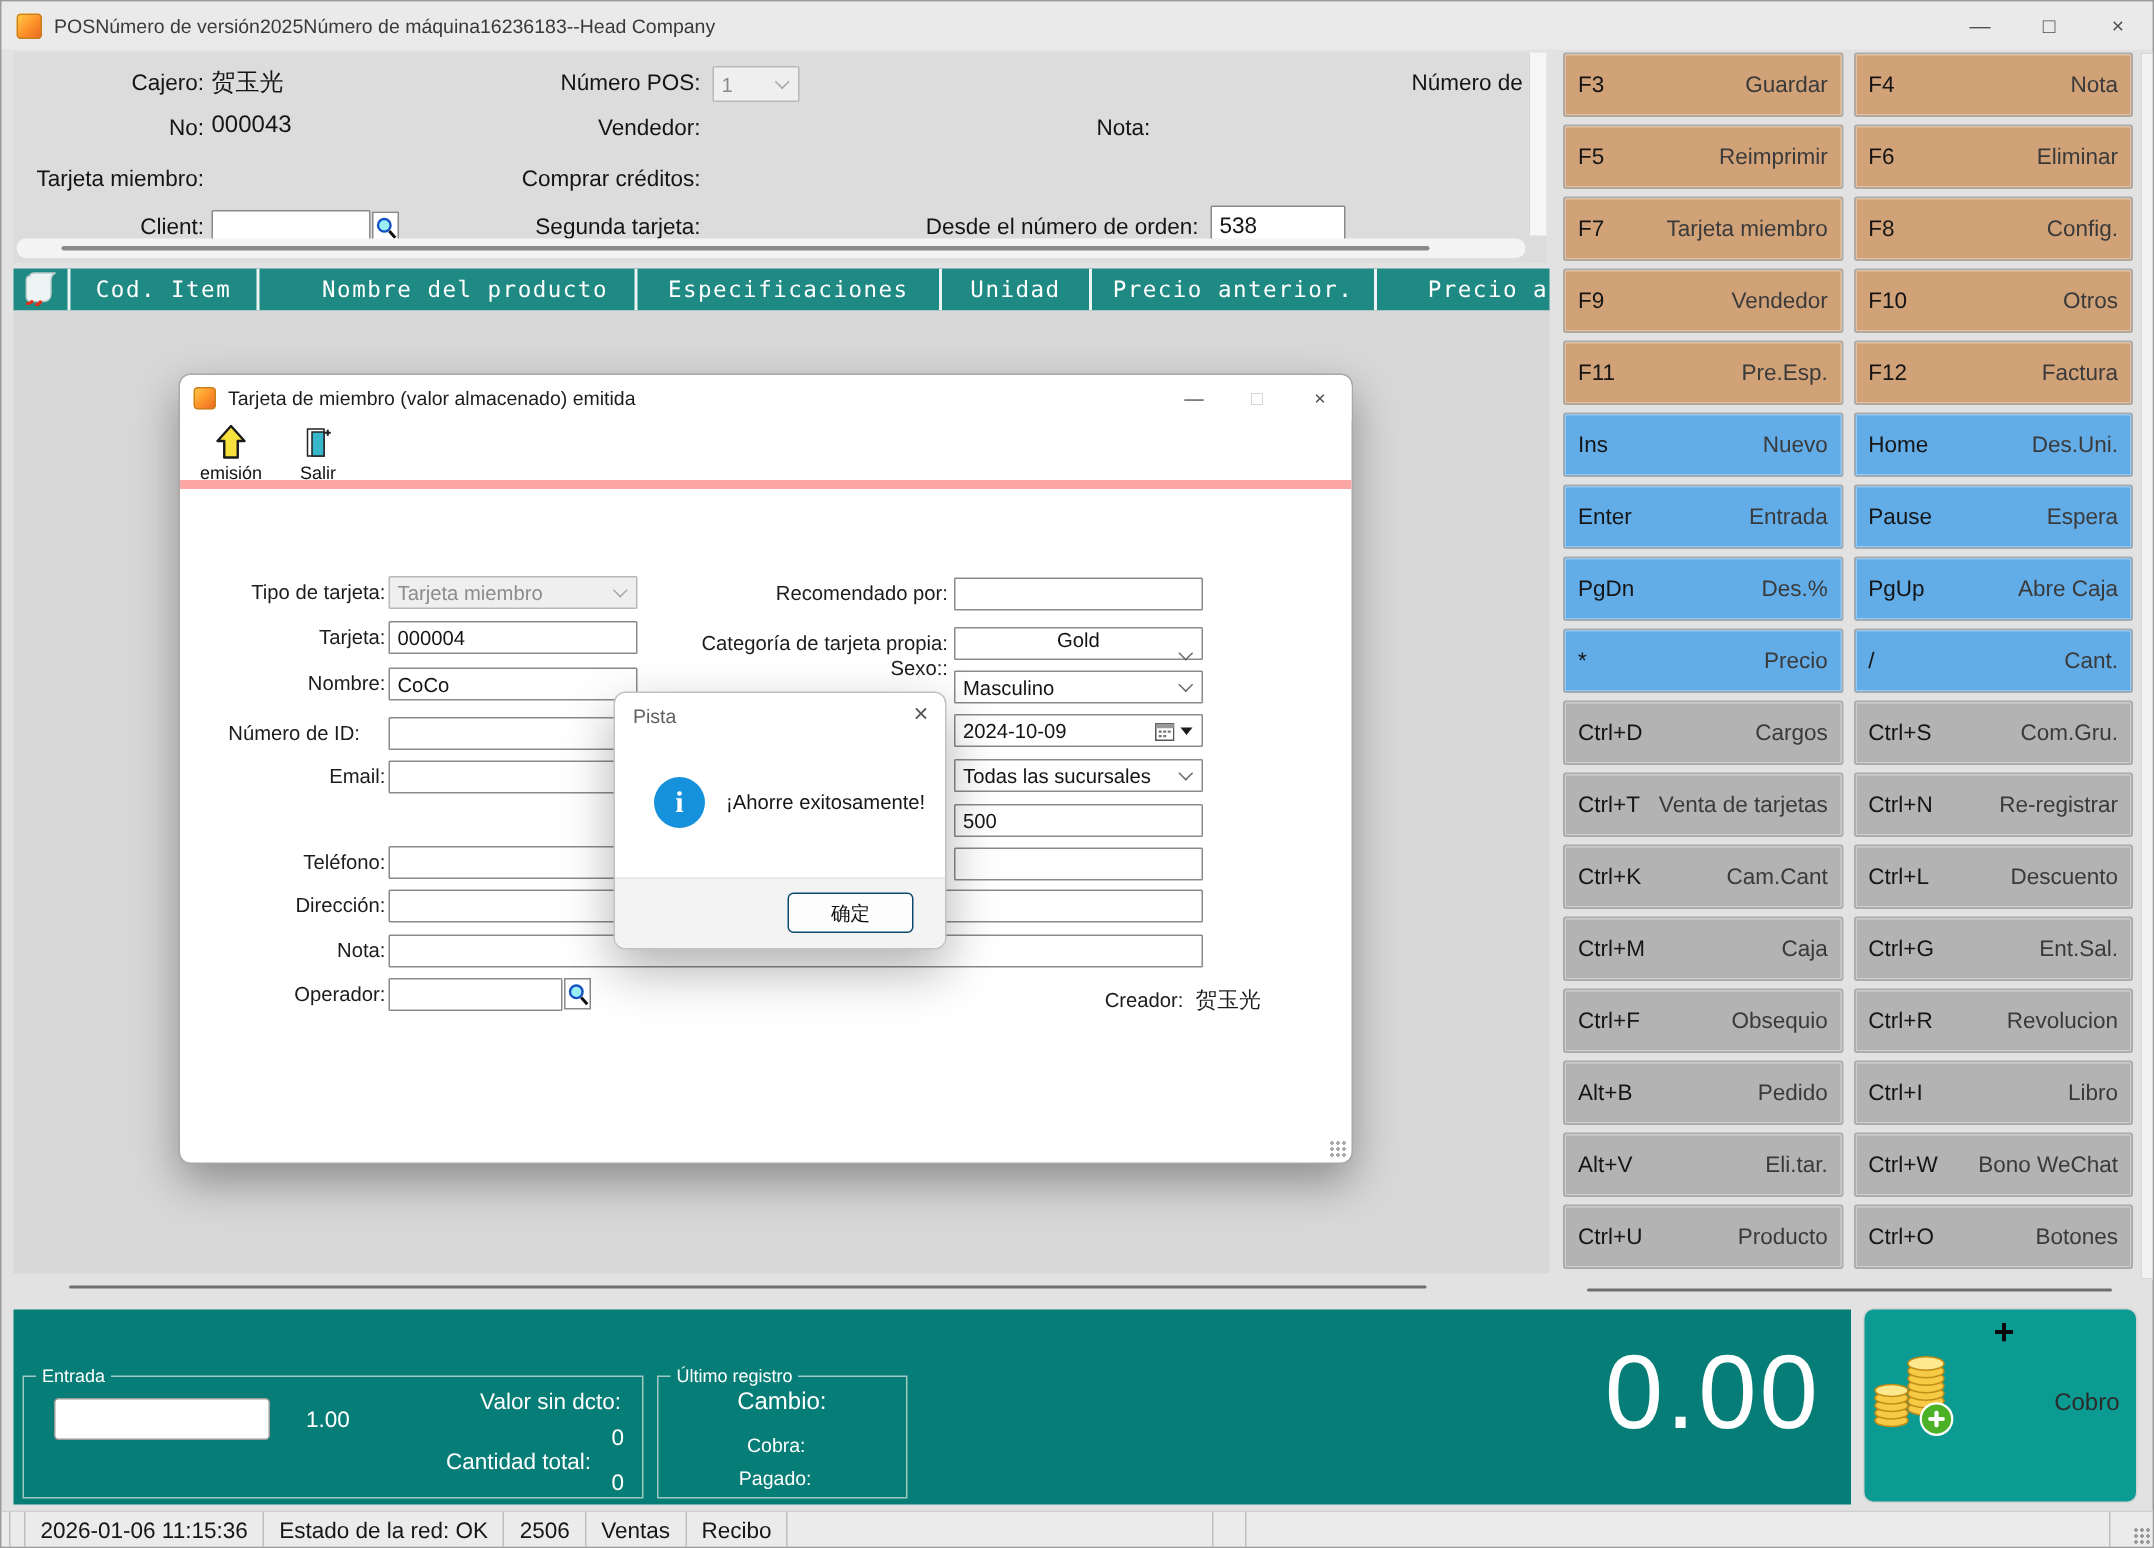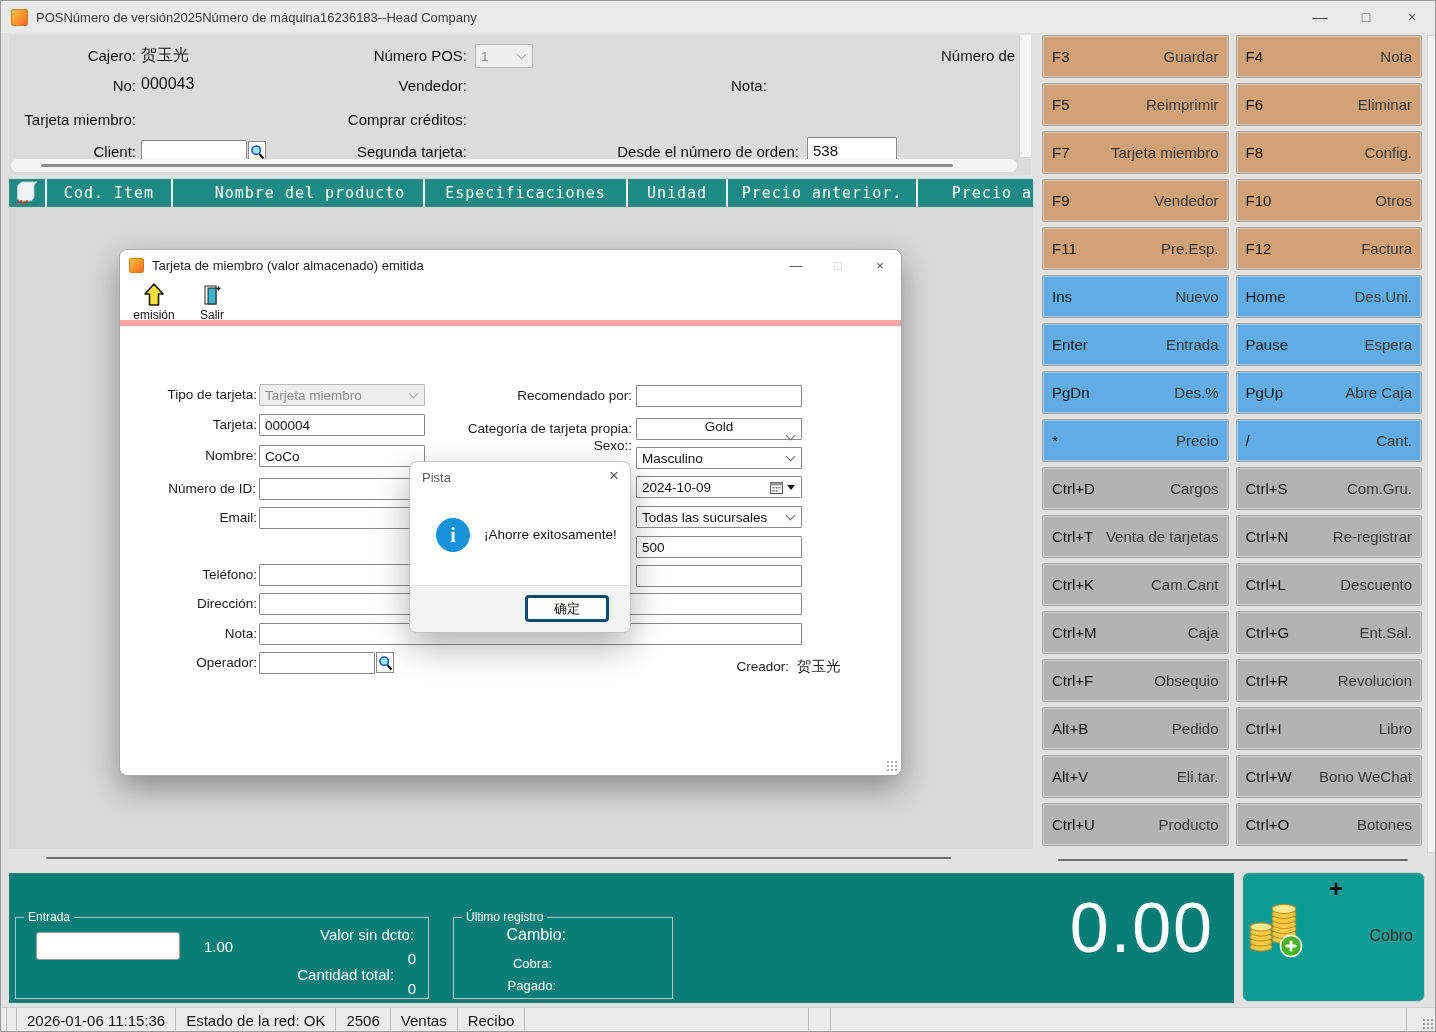--- a/index.html
+++ b/index.html
@@ -89,21 +89,21 @@
   .grip{position:absolute;right:3px;bottom:3px;width:12px;height:12px;
     background-image:radial-gradient(#aaa 1.2px,transparent 1.3px);background-size:4px 4px;}
 
   
   .popup{position:absolute;left:408px;top:460px;width:222px;height:172px;background:#fff;border:1px solid #c2c2c2;border-radius:8px;box-shadow:0 14px 34px rgba(0,0,0,.3);z-index:20;overflow:hidden;}
   .popup-title{position:absolute;left:12px;top:8px;font-size:13px;color:#5f5f5f;}
   .popup-close{position:absolute;right:11px;top:4px;font-size:17px;color:#555;}
   .info-circle{position:absolute;left:26px;top:56px;width:34px;height:34px;border-radius:50%;background:#1691dc;color:#fff;display:flex;align-items:center;justify-content:center;font-size:20px;font-weight:bold;font-family:"Liberation Serif",serif;}
   .popup-msg{position:absolute;left:74px;top:65px;font-size:13.5px;color:#161616;white-space:nowrap;}
   .popup-footer{position:absolute;left:0;right:0;bottom:0;height:47px;background:#f3f3f3;border-top:1px solid #e2e2e2;}
-  .ok-btn{position:absolute;left:115px;top:9px;width:84px;height:27px;background:#fdfdfd;border:3px solid #0c4a6e;border-radius:4px;font-size:13px;display:flex;align-items:center;justify-content:center;color:#111;}
+  .ok-btn{position:absolute;left:115px;top:9px;width:84px;height:27px;background:#fdfdfd;border:1px solid #0c4a6e;border-radius:4px;font-size:13px;display:flex;align-items:center;justify-content:center;color:#111;}
 </style>
 </head>
 <body>
 
 <div class="window">
 
   <div class="titlebar">
     <span class="app-icon"></span>
     <span class="wtitle">POSNúmero de versión2025Número de máquina16236183--Head Company</span>
     <div class="win-controls">
@@ -317,21 +317,21 @@
   <div class="bottom-panel">
     <div class="fieldset" style="left:6px;top:44px;width:414px;height:82px">
       <span class="legend">Entrada</span>
       <input class="entrada-input" value="" style="">
       <span class="lbl w f15" style="left:188px;top:20px">1.00</span>
       <span class="lbl ra w f15" style="left:398px;top:8px">Valor sin dcto:</span>
       <span class="lbl ra w f15" style="left:400px;top:32px">0</span>
       <span class="lbl ra w f15" style="left:378px;top:48px">Cantidad total:</span>
       <span class="lbl ra w f15" style="left:400px;top:62px">0</span>
     </div>
-    <div class="fieldset" style="left:444px;top:44px;width:220px;height:82px">
+    <div class="fieldset" style="left:429px;top:44px;width:167px;height:82px">
       <span class="legend">Último registro</span>
       <span class="lbl ra w" style="left:112px;top:8px;font-size:16px">Cambio:</span>
       <span class="lbl ra w f13" style="left:98px;top:38px">Cobra:</span>
       <span class="lbl ra w f13" style="left:102px;top:60px">Pagado:</span>
     </div>
     <span class="total">0.00</span>
   </div>
 
   <div class="cobro">
     <span class="plusmark">+</span>
@@ -406,21 +406,21 @@
           <span class="chev"></span>
         </div>
         <span class="lbl ra dlbl" style="left: 137px; top: 167px;">Tarjeta:</span>
         <div class="tb fld" style="left: 139px; top: 164px; width: 166px;">
           <span class="v">000004</span>
         </div>
         <span class="lbl ra dlbl" style="left: 137px; top: 198px;">Nombre:</span>
         <div class="tb fld" style="left: 139px; top: 195px; width: 166px;">
           <span class="v">CoCo</span>
         </div>
-        <span class="lbl ra dlbl" style="left: 120px; top: 231px; margin-left: 16px;">Número de ID:</span>
+        <span class="lbl ra dlbl" style="left: 120px; top: 231px;">Número de ID:</span>
         <div class="tb fld" style="left: 139px; top: 228px; width: 363px;">
           <span class="v"></span>
         </div>
         <span class="lbl ra dlbl" style="left: 137px; top: 260px;">Email:</span>
         <div class="tb fld" style="left: 139px; top: 257px; width: 363px;">
           <span class="v"></span>
         </div>
         <span class="lbl ra dlbl" style="left: 137px; top: 317px;">Teléfono:</span>
         <div class="tb fld" style="left: 139px; top: 314px; width: 363px;">
           <span class="v"></span>

